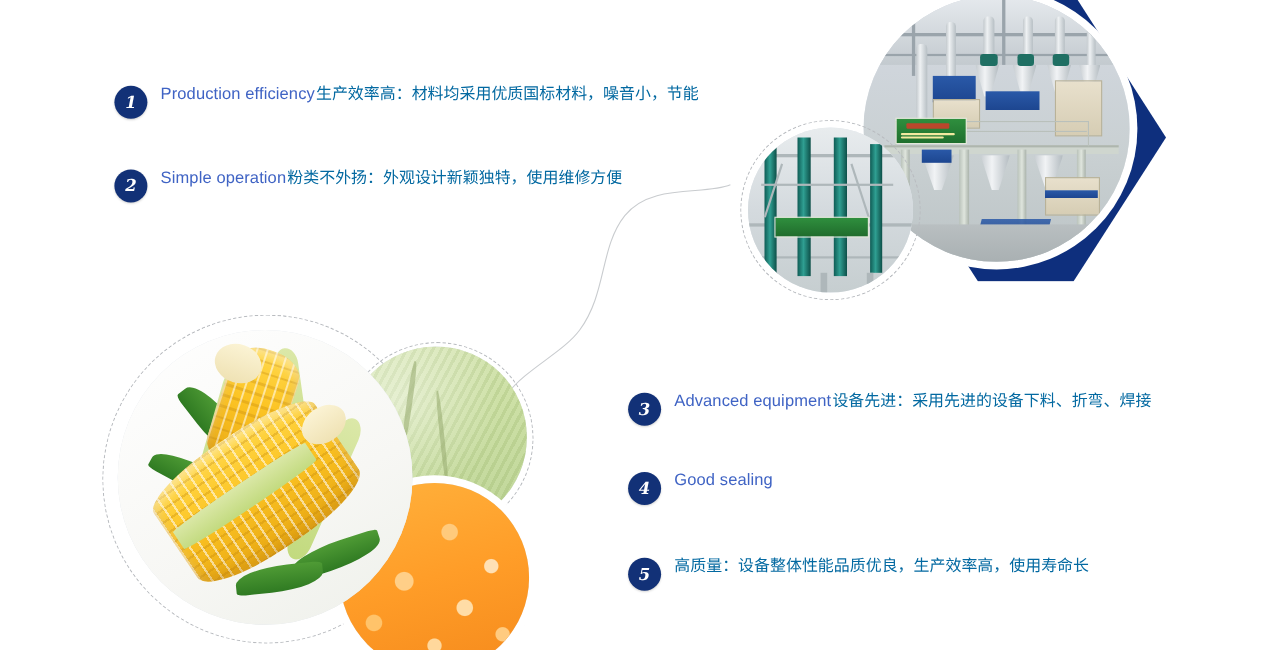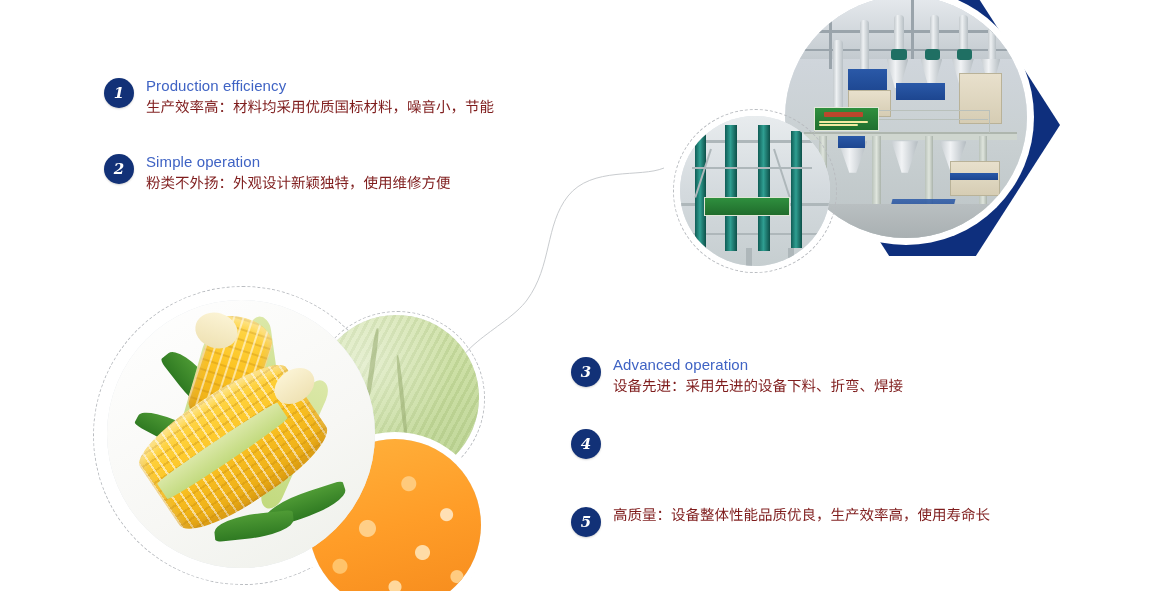--- a/index.html
+++ b/index.html
@@ -47,32 +47,32 @@
     font-size: 15px;
     font-weight: 600;
     line-height: 30px;
     text-align: center;
     margin-top: 2px;
     box-shadow: 0 1px 2px rgba(0,0,0,0.18);
     user-select: none;
   }
   .feature-text {
     display: flex;
-    flex-direction: column;
+    flex-direction: row;
     gap: 1px;
   }
   .feature-title {
     color: #3f63c4;
     font-size: 15px;
     line-height: 20px;
     letter-spacing: .1px;
     white-space: nowrap;
   }
   .feature-desc {
-    color: #7f1d1d;
+    color: #0369a1;
     font-size: 14.5px;
     line-height: 21px;
     white-space: nowrap;
   }
 
   
   .hex-group {
     position: absolute;
     left: 660px;
     top: -6px;
@@ -455,28 +455,29 @@
     <div class="badge">2</div>
     <div class="feature-text">
       <div class="feature-title">Simple operation</div>
       <div class="feature-desc">粉类不外扬：外观设计新颖独特，使用维修方便</div>
     </div>
   </div>
 
   <div class="feature-item" style="left:571px; top:355px;">
     <div class="badge">3</div>
     <div class="feature-text">
-      <div class="feature-title">Advanced operation</div>
+      <div class="feature-title">Advanced equipment</div>
       <div class="feature-desc">设备先进：采用先进的设备下料、折弯、焊接</div>
     </div>
   </div>
 
   <div class="feature-item" style="left:571px; top:427px;">
     <div class="badge">4</div>
     <div class="feature-text">
+      <div class="feature-title">Good sealing</div>
     </div>
   </div>
 
   <div class="feature-item" style="left:571px; top:505px;">
     <div class="badge">5</div>
     <div class="feature-text">
       <div class="feature-desc">高质量：设备整体性能品质优良，生产效率高，使用寿命长</div>
     </div>
   </div>
 

